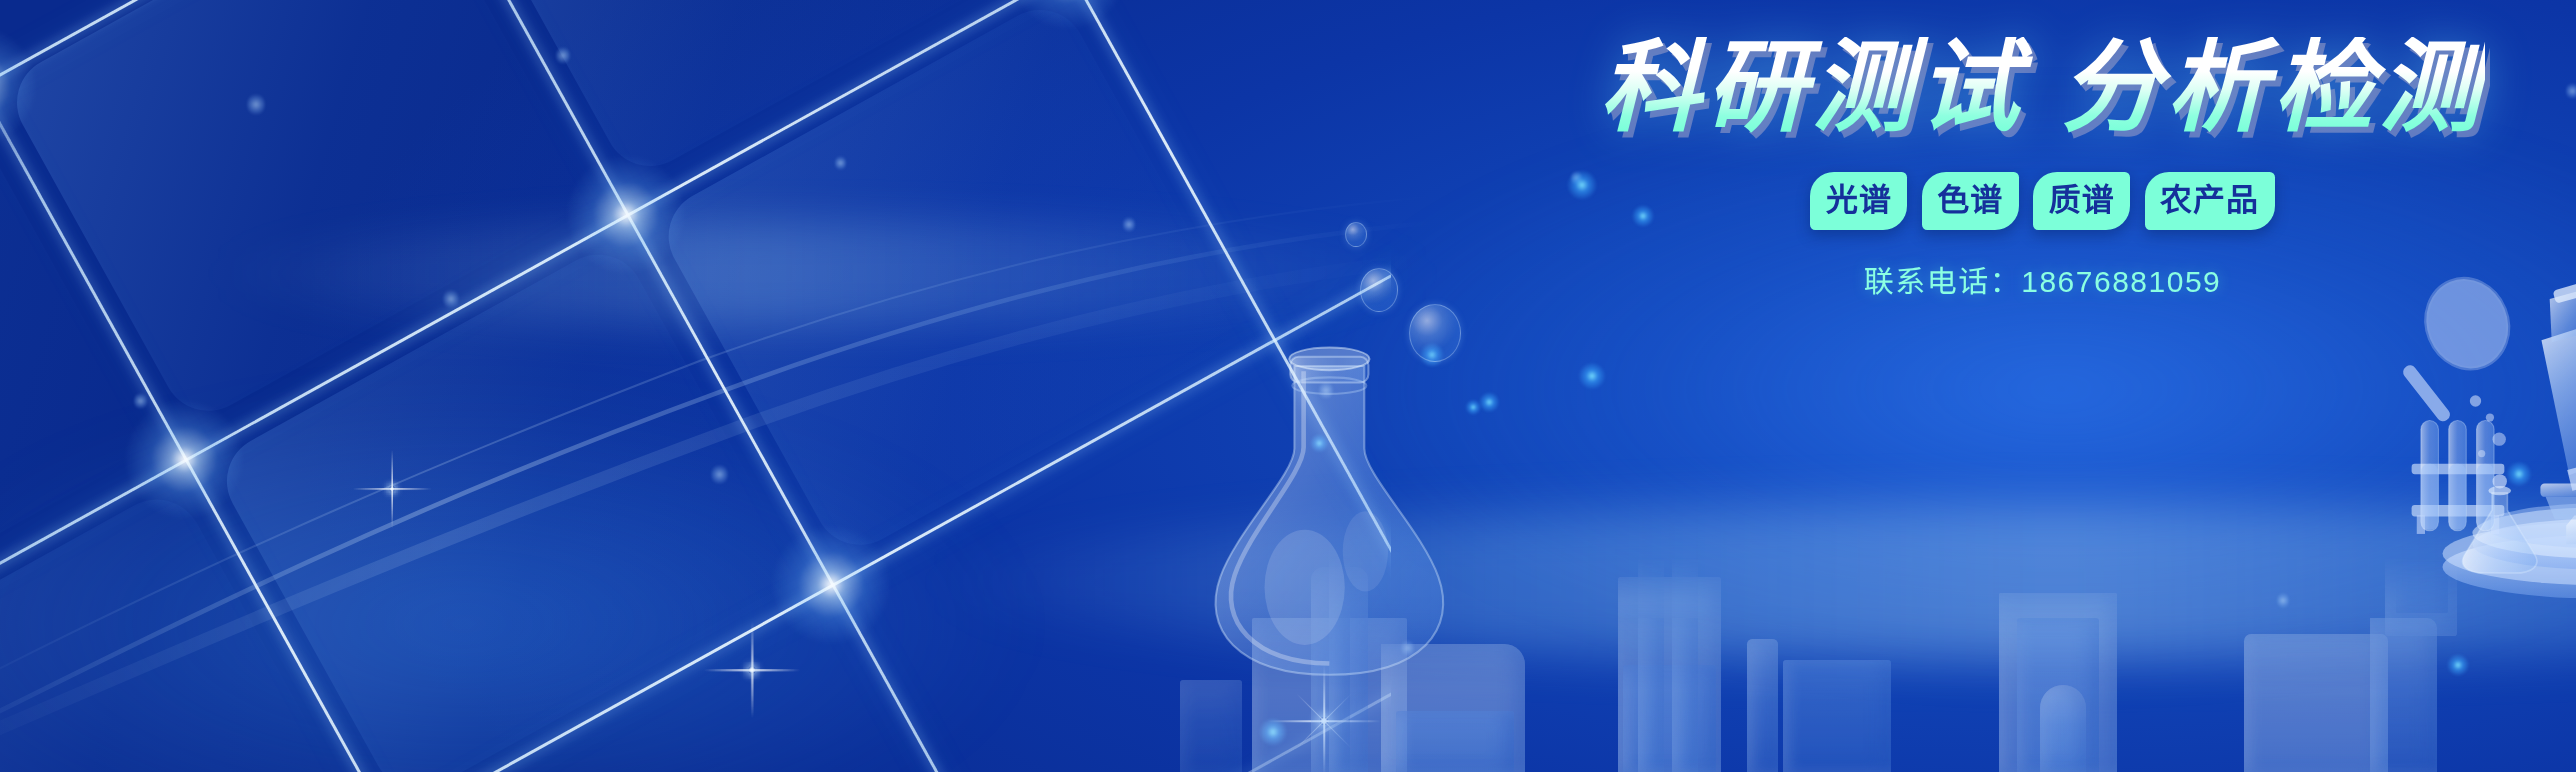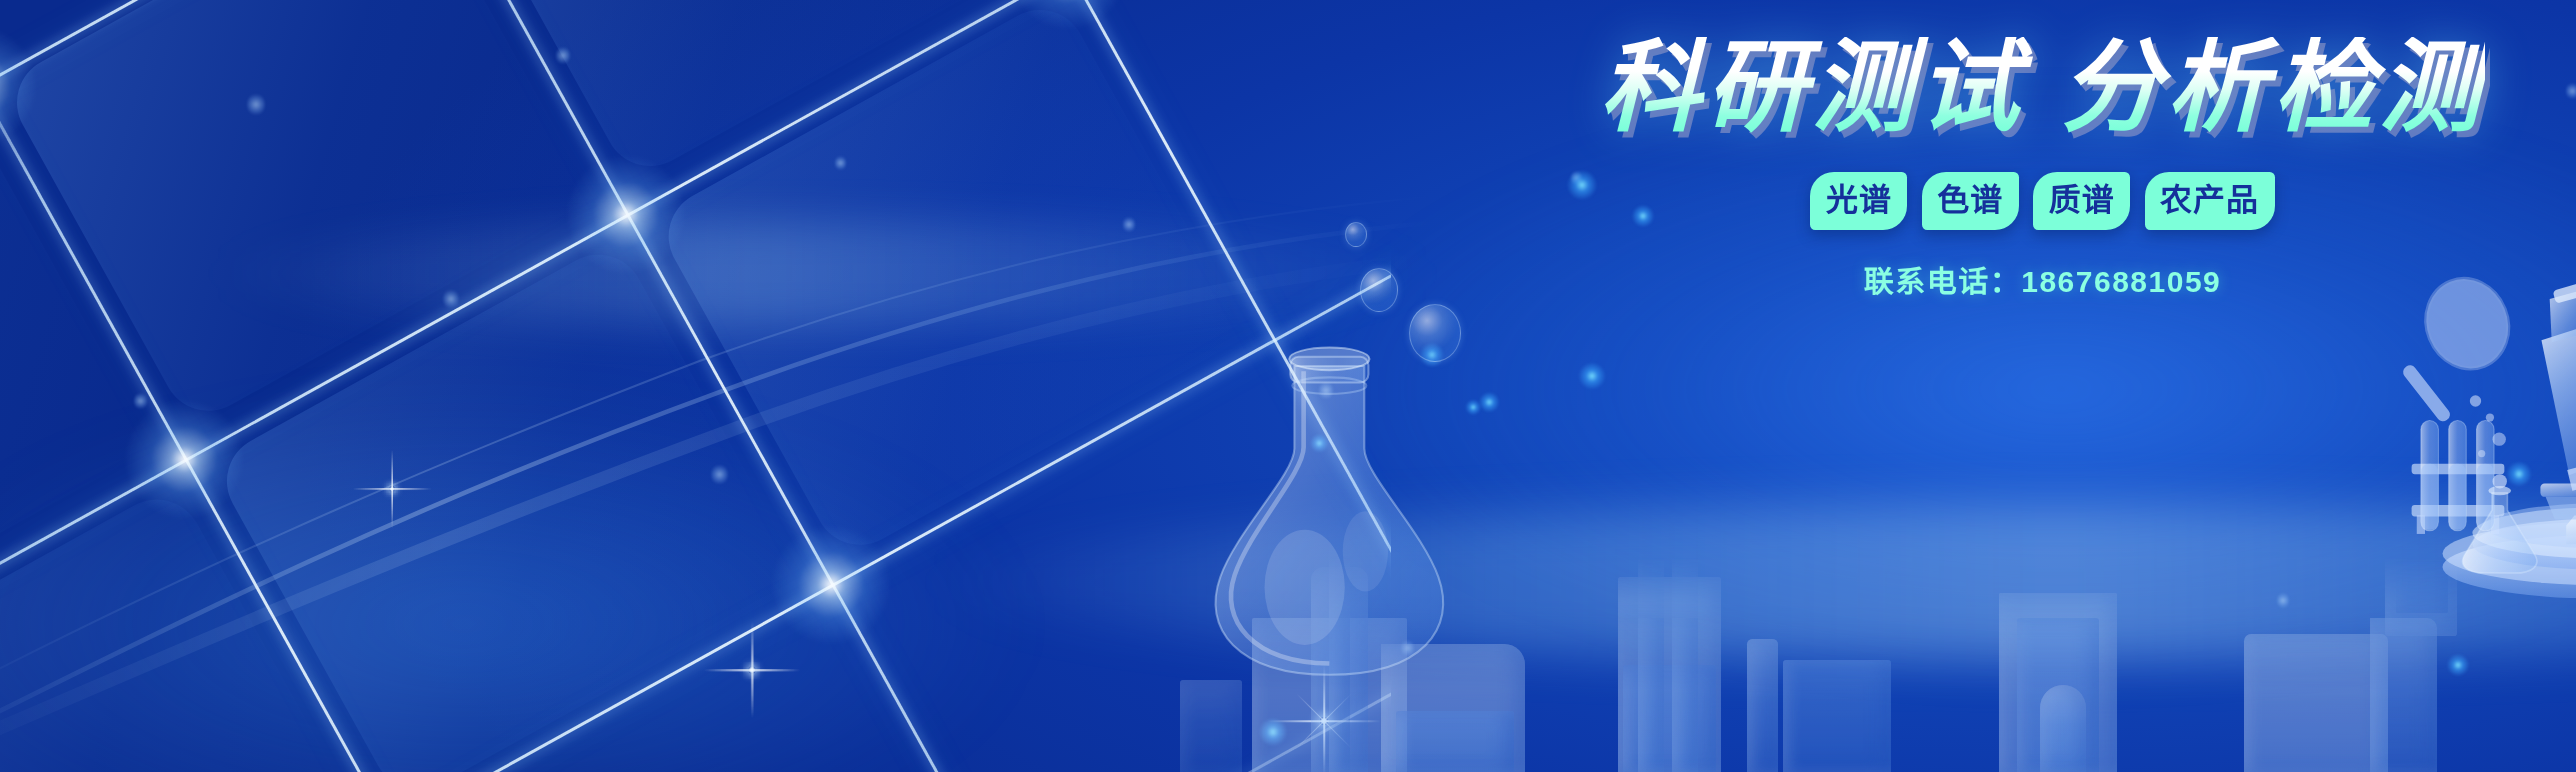--- a/index.html
+++ b/index.html
@@ -172,21 +172,21 @@
     border-radius:24px 5.2px 24px 5.2px;
     min-width:96px;
     text-align:center;
     letter-spacing:1px;
     box-shadow:0 5.2px 13.4px rgba(6,28,90,.38);
     white-space:nowrap;
   }
   .phone{
     margin-top:37px;
     font-size:30px;
-    font-weight:bold;
+    font-weight:normal;
     color:#8BFFE2;
     letter-spacing:1.5px;
     text-shadow:0 0 12.4px rgba(90,255,220,.35);
     line-height:1;
   }
 </style>
 </head>
 <body>
 
 <div class="banner">

